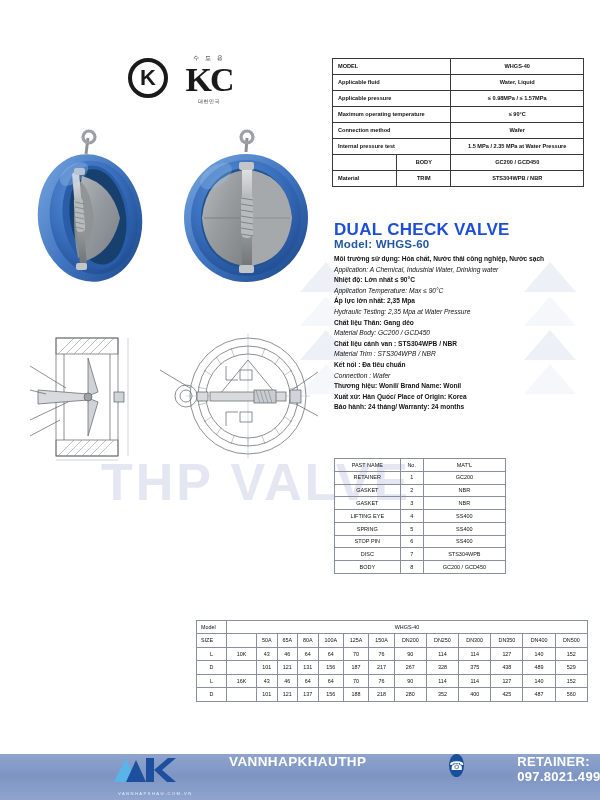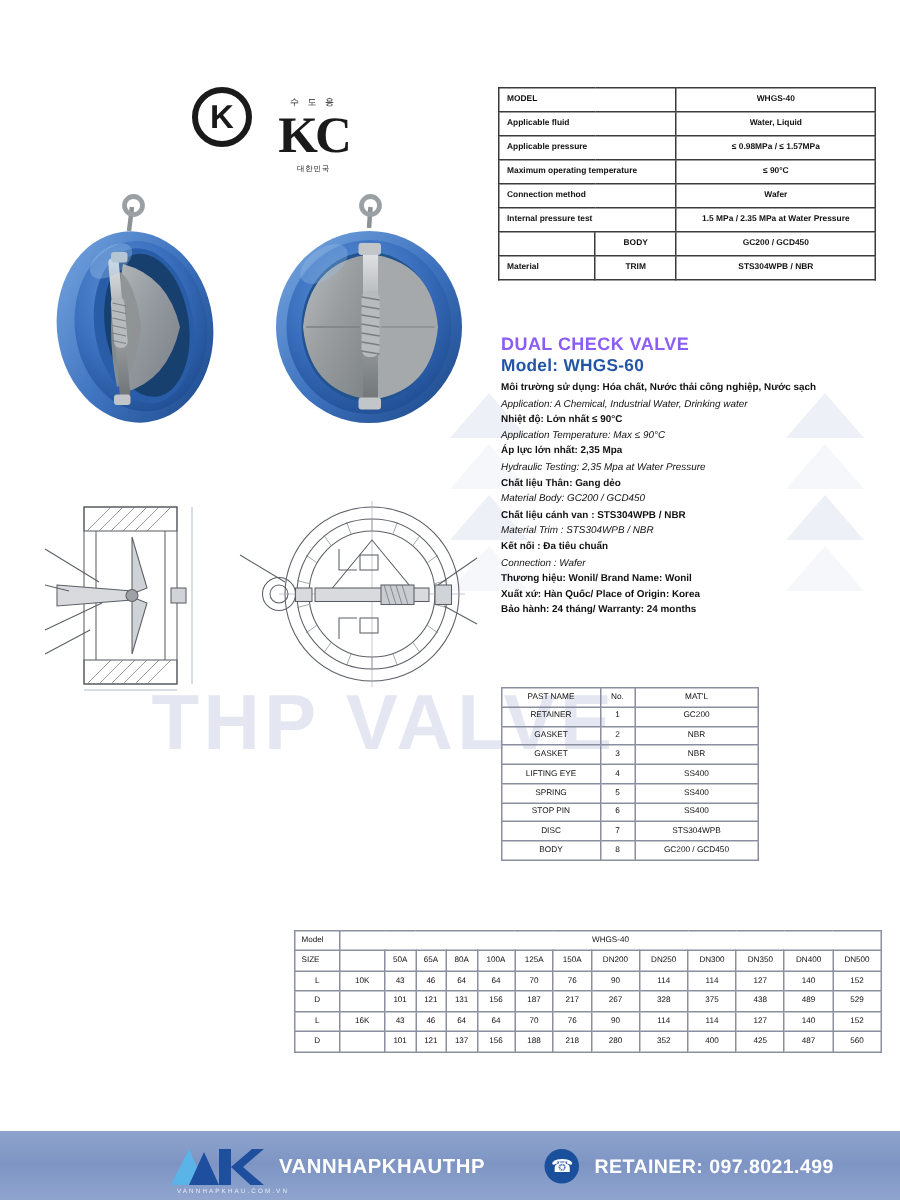--- a/index.html
+++ b/index.html
@@ -49,21 +49,21 @@
   .ks-mark {
     position: absolute; left: 0; top: 12px;
     width: 40px; height: 40px;
     border: 4px solid #1a1a1a;
     border-radius: 50%;
     display: flex; align-items: center; justify-content: center;
     font-size: 22px; font-weight: bold; color: #1a1a1a;
     font-family: "Liberation Sans", sans-serif;
   }
   .kc-mark {
-    position: absolute; left: 55px; top: 20px;
+    position: absolute; left: 55px; top: 9px;
     width: 52px; height: 54px;
     display: flex; flex-direction: column; align-items: center;
   }
   .kc-top { font-size: 6px; color: #1a1a1a; letter-spacing: 2px; line-height: 7px; }
   .kc-main {
     font-size: 34px; font-weight: bold; color: #1a1a1a;
     line-height: 36px; letter-spacing: -2px;
     font-family: "Liberation Serif", serif;
   }
   .kc-bot { font-size: 5px; color: #1a1a1a; letter-spacing: .5px; }
@@ -86,21 +86,21 @@
     border: 1px solid #3a3a3a;
     padding: 4px 5px;
     font-weight: bold;
     line-height: 1.25;
   }
   #spec-table td.val { text-align: center; }
 
   
   #title-block { position: absolute; left: 334px; top: 222px; width: 252px; }
   #title-block .t1 {
-    font-size: 12px; font-weight: bold; color: #8b5cf6;
+    font-size: 17px; font-weight: bold; color: #1d4ed8;
     letter-spacing: .3px; line-height: 15px;
   }
   #title-block .t2 {
     font-size: 11.5px; font-weight: bold; color: #2255a4;
     letter-spacing: .2px; line-height: 14px;
   }
 
   
   #desc { position: absolute; left: 334px; top: 254px; width: 254px; }
   #desc .ln { font-size: 6.6px; line-height: 10.6px; color: #111; white-space: nowrap; }
@@ -139,21 +139,21 @@
   }
   #dim-table td.lbl { width: 30px; }
   #dim-table td.cls { width: 30px; }
   #dim-table td.model-head { text-align: left; padding-left: 4px; }
 
   
   #footer {
     position: absolute; left: 0; bottom: 0;
     width: 600px; height: 46px;
     background: linear-gradient(180deg, #8ea4cd 0%, #7e95c4 48%, #8fa5ce 100%);
-    display: flex; align-items: center;
+    display: flex;  gap: 43px;
   }
   #footer-logo { position: relative; margin-left: 112px; width: 66px; height: 30px; }
   #footer-brand {
     margin-left: 8px;
     font-size: 13.5px; font-weight: bold; color: #ffffff;
     letter-spacing: .4px;
   }
   #footer-sub {
     position: absolute; left: 118px; bottom: 4px;
     font-size: 4.2px; color: #e9eef8; letter-spacing: 1.4px;

